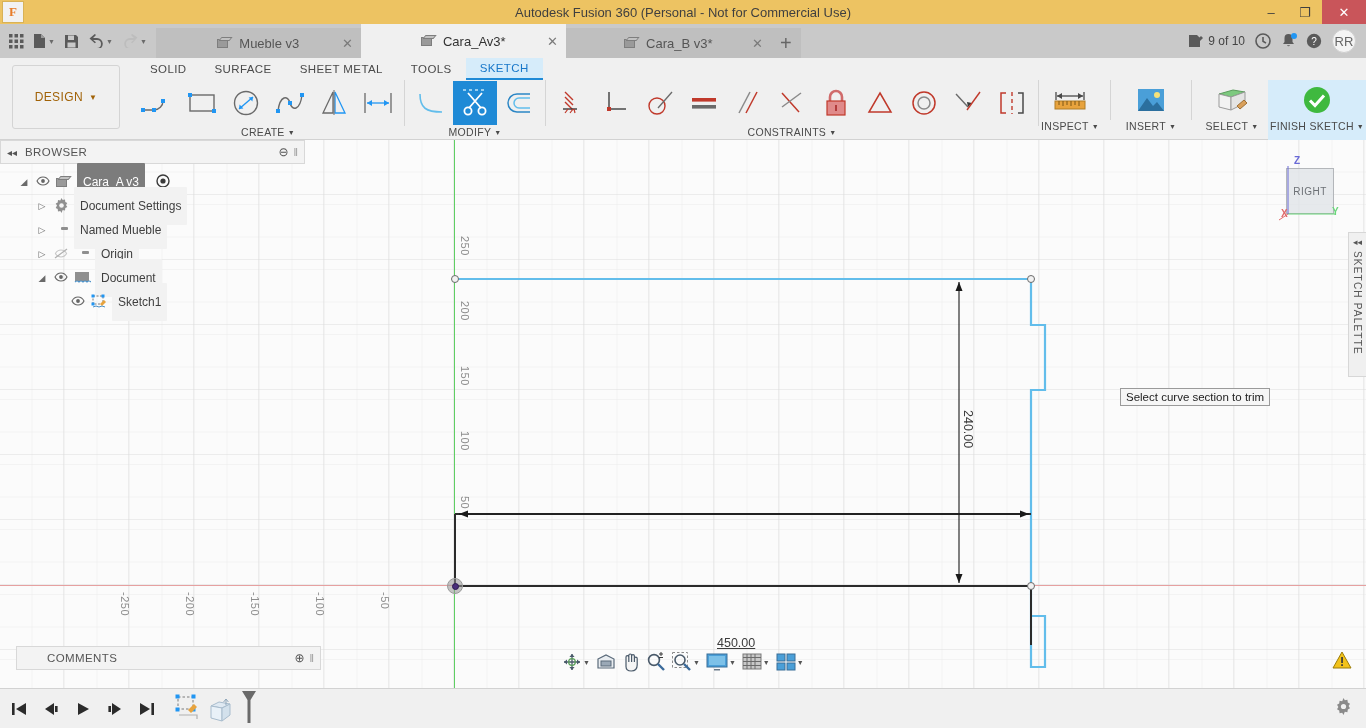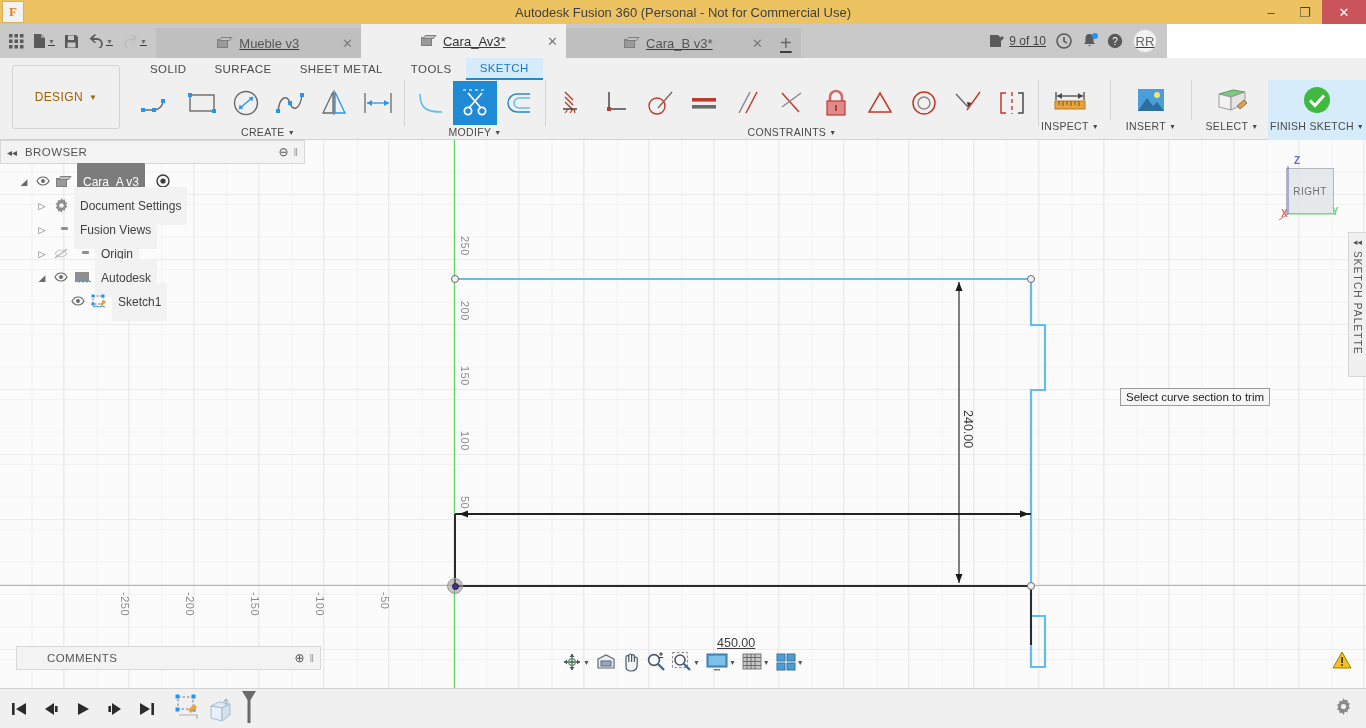--- a/index.html
+++ b/index.html
@@ -29,22 +29,22 @@
   }
   .wbtn {
     width:34px; height:24px; display:flex; align-items:center; justify-content:center;
     font-size:13px; color:#3f3f3f; position:relative; z-index:4;
   }
   #win-controls { position:absolute; right:0; top:0; display:flex; }
   #win-close { background:#c9555a; color:#fff; width:44px; }
 
   
   #tabstrip {
-    position:absolute; top:24px; left:0; width:1167px; height:34px;
-    background:#c9c9c9; display:flex; align-items:flex-end;text-decoration:underline;
+    position:absolute; top:24px; left:0; width:1366px; height:34px;
+    background:#c9c9c9; display:flex; align-items:flex-end;
   }
   #qat { display:flex; align-items:center; height:34px; padding:0 6px; gap:3px; }
   .qa {
     display:flex; align-items:center; justify-content:center;
     height:26px; padding:0 3px; color:#5a5a5a; font-size:14px;
   }
   .qcar { font-size:7px; color:#6a6a6a; margin-left:1px; }
   .doctab {
     height:30px; min-width:200px; display:flex; align-items:center;
     justify-content:center; gap:8px; font-size:13px; color:#555;
@@ -691,21 +691,21 @@
             <path d="M7.5 0l1.2 2 2.3-.4.3 2.3 2 1.2-1.3 1.9 1.3 1.9-2 1.2-.3 2.3-2.3-.4L7.5 15l-1.2-2-2.3.4-.3-2.3-2-1.2L3 7.5 1.7 5.6l2-1.2.3-2.3 2.3.4z" fill="#8f8f8f"></path>
             <circle cx="7.5" cy="7.5" r="2.3" fill="#f3f3f3"></circle>
           </svg>
       </span>
       <span class="tlabel">Document Settings</span>
     </div>
 
     <div class="trow" style="padding-left:36px">
       <span class="tri">▷</span>
       <span class="eye"><span class="ficon"></span></span>
-      <span class="tlabel">Fusion Views</span>
+      <span class="tlabel">Named Mueble</span>
     </div>
 
     <div class="trow" style="padding-left:36px">
       <span class="tri">▷</span>
       <span class="eye">
         <svg width="14" height="11" viewBox="0 0 14 11">
             <path d="M7 2C3.4 2 1.4 5.5 1.4 5.5S3.4 9 7 9s5.6-3.5 5.6-3.5S10.6 2 7 2z" fill="none" stroke="#c8c8c8" stroke-width="1.1"></path>
             <path d="M1 10 L13 1" stroke="#b0b0b0" stroke-width="1.2"></path>
           </svg>
       </span>
@@ -720,21 +720,21 @@
             <path d="M7 1C3 1 1 5 1 5s2 4 6 4 6-4 6-4-2-4-6-4z" fill="none" stroke="#666" stroke-width="1.1"></path>
             <circle cx="7" cy="5" r="1.9" fill="#666"></circle>
           </svg>
       </span>
       <span class="eye">
         <svg width="17" height="14" viewBox="0 0 17 14">
             <rect x="1" y="2" width="14" height="9" fill="#8f8f8f"></rect>
             <path d="M1 12 q2 -2 4 0 q2 -2 4 0 q2 -2 4 0 q2 -2 4 0" fill="none" stroke="#4a90c8" stroke-width="1.1"></path>
           </svg>
       </span>
-      <span class="tlabel">Autodesk</span>
+      <span class="tlabel">Document</span>
     </div>
 
     <div class="trow" style="padding-left:70px">
       <span class="eye">
         <svg width="14" height="10" viewBox="0 0 14 10">
             <path d="M7 1C3 1 1 5 1 5s2 4 6 4 6-4 6-4-2-4-6-4z" fill="none" stroke="#666" stroke-width="1.1"></path>
             <circle cx="7" cy="5" r="1.9" fill="#666"></circle>
           </svg>
       </span>
       <span class="eye">

